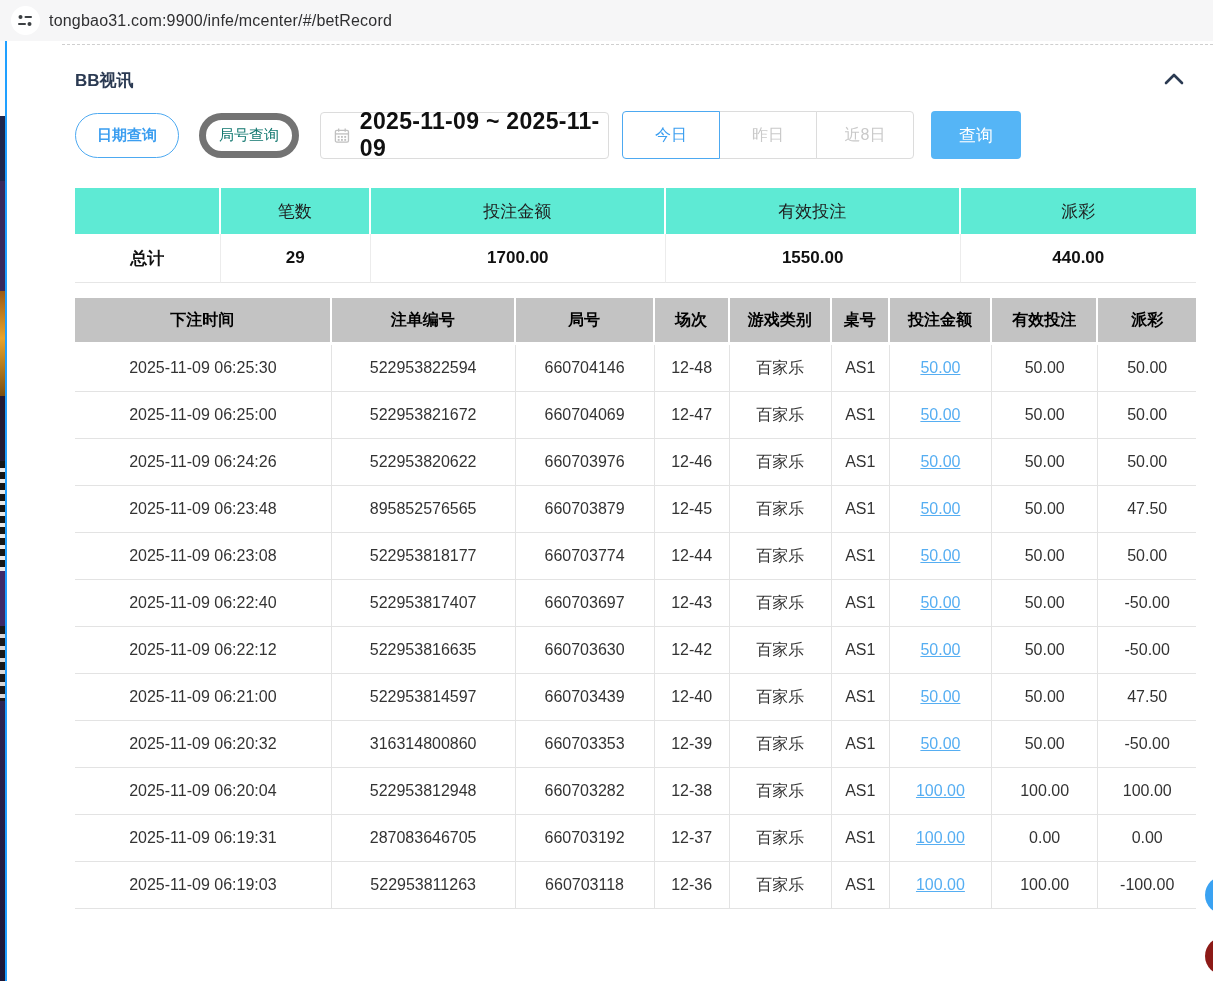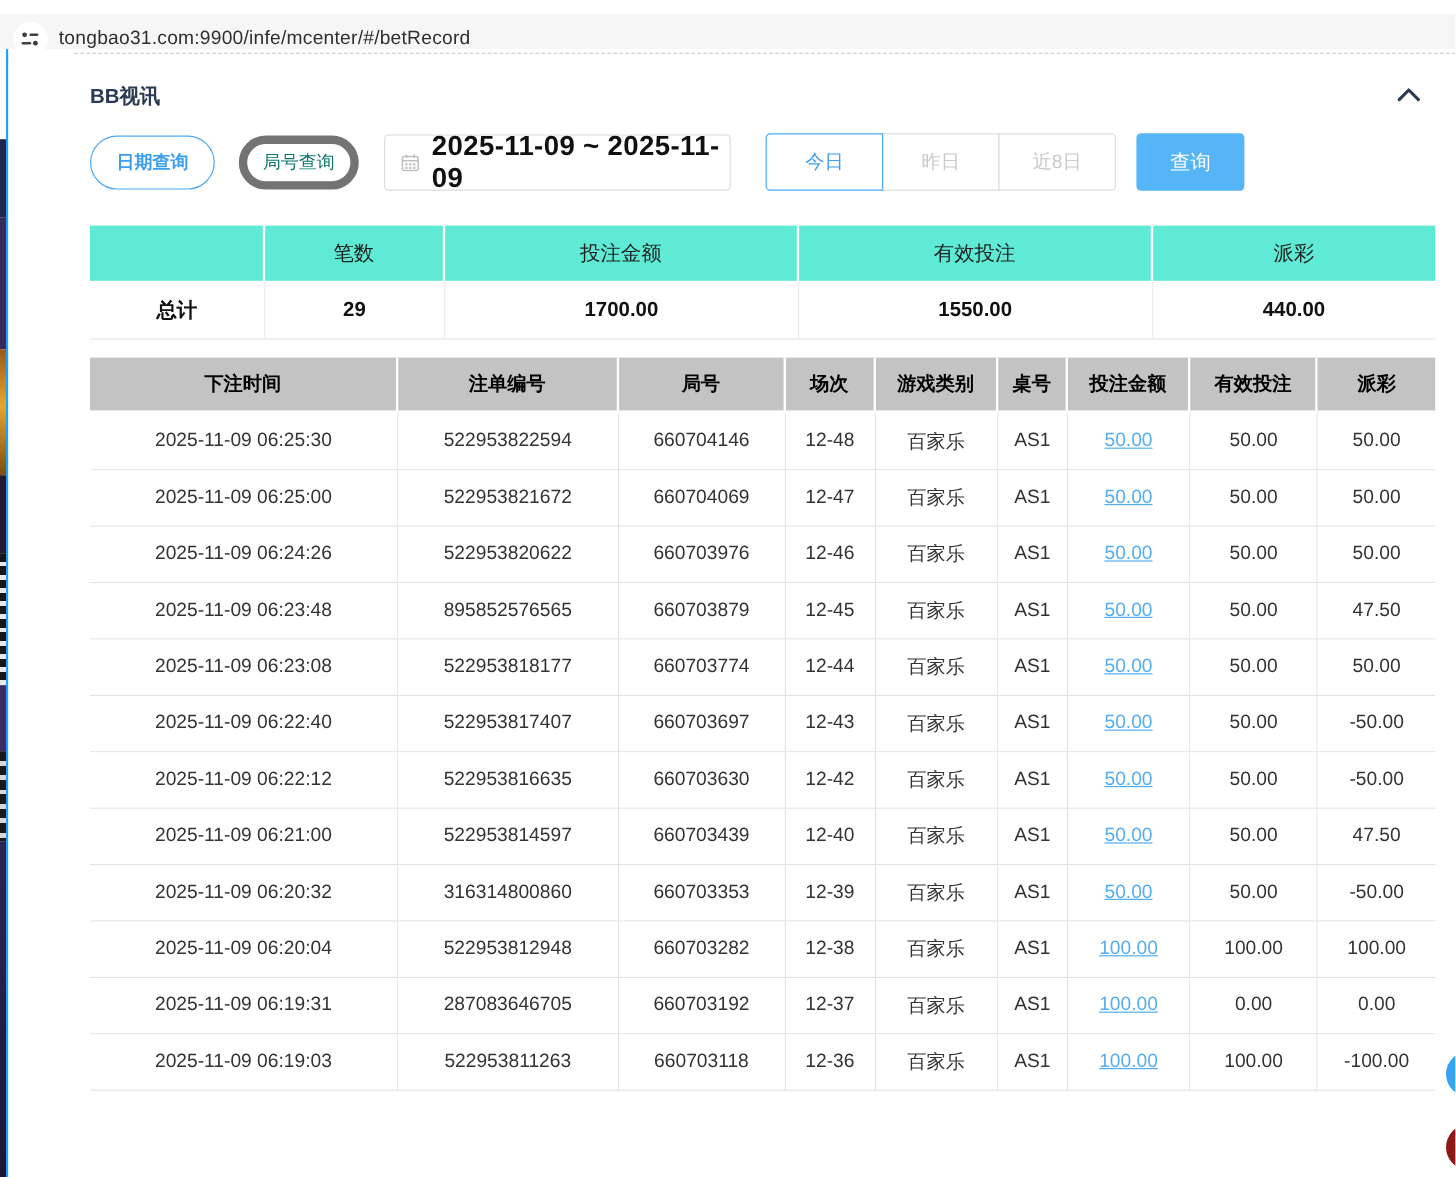--- a/index.html
+++ b/index.html
@@ -1,21 +1,21 @@
 <!DOCTYPE html>
 <html><head>
 <meta charset="utf-8">
 <style>
   * { margin:0; padding:0; box-sizing:border-box; }
   html,body { background:#fff; }
   body { font-family:"Liberation Sans","DejaVu Sans",sans-serif; }
   .screen { position:relative; width:1213px; height:981px; overflow:hidden; background:#fff; }
 
   
-  .url-bar { position:absolute; top:12px; left:0; width:100%; height:41px;
+  .url-bar { position:absolute; top:0; left:0; width:100%; height:41px;
              background:#f6f6f7; display:flex; align-items:center; padding-left:11px; }
   .url-icon { width:29px; height:29px; border-radius:50%; background:#fff;
               display:flex; align-items:center; justify-content:center; flex:0 0 auto; }
   .url-text { margin-left:9px; font-size:16px; color:#2f2f31; letter-spacing:.2px; }
 
   
   .bg-strip { position:absolute; left:0; top:41px; width:5px; height:940px; }
   .bg-strip div { width:100%; }
   .seg1 { height:75px;  background:#fbfbfb; }
   .seg2 { height:65px;  background:#20264a; }
@@ -41,21 +41,21 @@
   .filter-row { margin-top:19px; display:flex; align-items:center; }
   .pill { height:45px; border-radius:23px; background:#fff; font-size:15px; cursor:pointer; }
   .pill-date { width:104px; border:1px solid #4da9f1; color:#3b9ef0; font-weight:700; }
   .pill-round { width:100px; margin-left:20px; border:7px solid #737373; color:#0f766e; }
   .date-input { margin-left:21px; width:289px; height:47px; border:1px solid #dcdcdc; border-radius:4px;
                 display:flex; align-items:center; padding-left:13px; background:#fff; cursor:pointer; }
   .date-text { margin-left:10px; font-size:23px; font-weight:600; color:#101010; letter-spacing:.3px; }
   .quick-group { margin-left:13px; display:flex; }
   .quick { width:98px; height:48px; background:#fff; border:1px solid #dcdcdc; font-size:16px;
            color:#c9c9c9; cursor:pointer; margin-left:-1px; position:relative; }
-  .quick:first-child { margin-left:16px; border-radius:4px 0 0 4px; }
+  .quick:first-child { margin-left:0; border-radius:4px 0 0 4px; }
   .quick:last-child { border-radius:0 4px 4px 0; }
   .quick.active { border-color:#4da9f1; color:#3b9ef0; z-index:1; }
   .search-btn { margin-left:17px; width:90px; height:48px; background:#55b5f6; color:#fff;
                 font-size:17px; border:none; border-radius:4px; cursor:pointer; }
 
   
   table { border-collapse:separate; border-spacing:0; width:100%; table-layout:fixed; text-align:center; }
   .summary { margin-top:29px; }
   .summary th { height:46px; background:#5eead4; font-weight:400; font-size:17px; color:#1e1e1e; }
   .summary th:not(:last-child) { border-right:2px solid #fff; }

